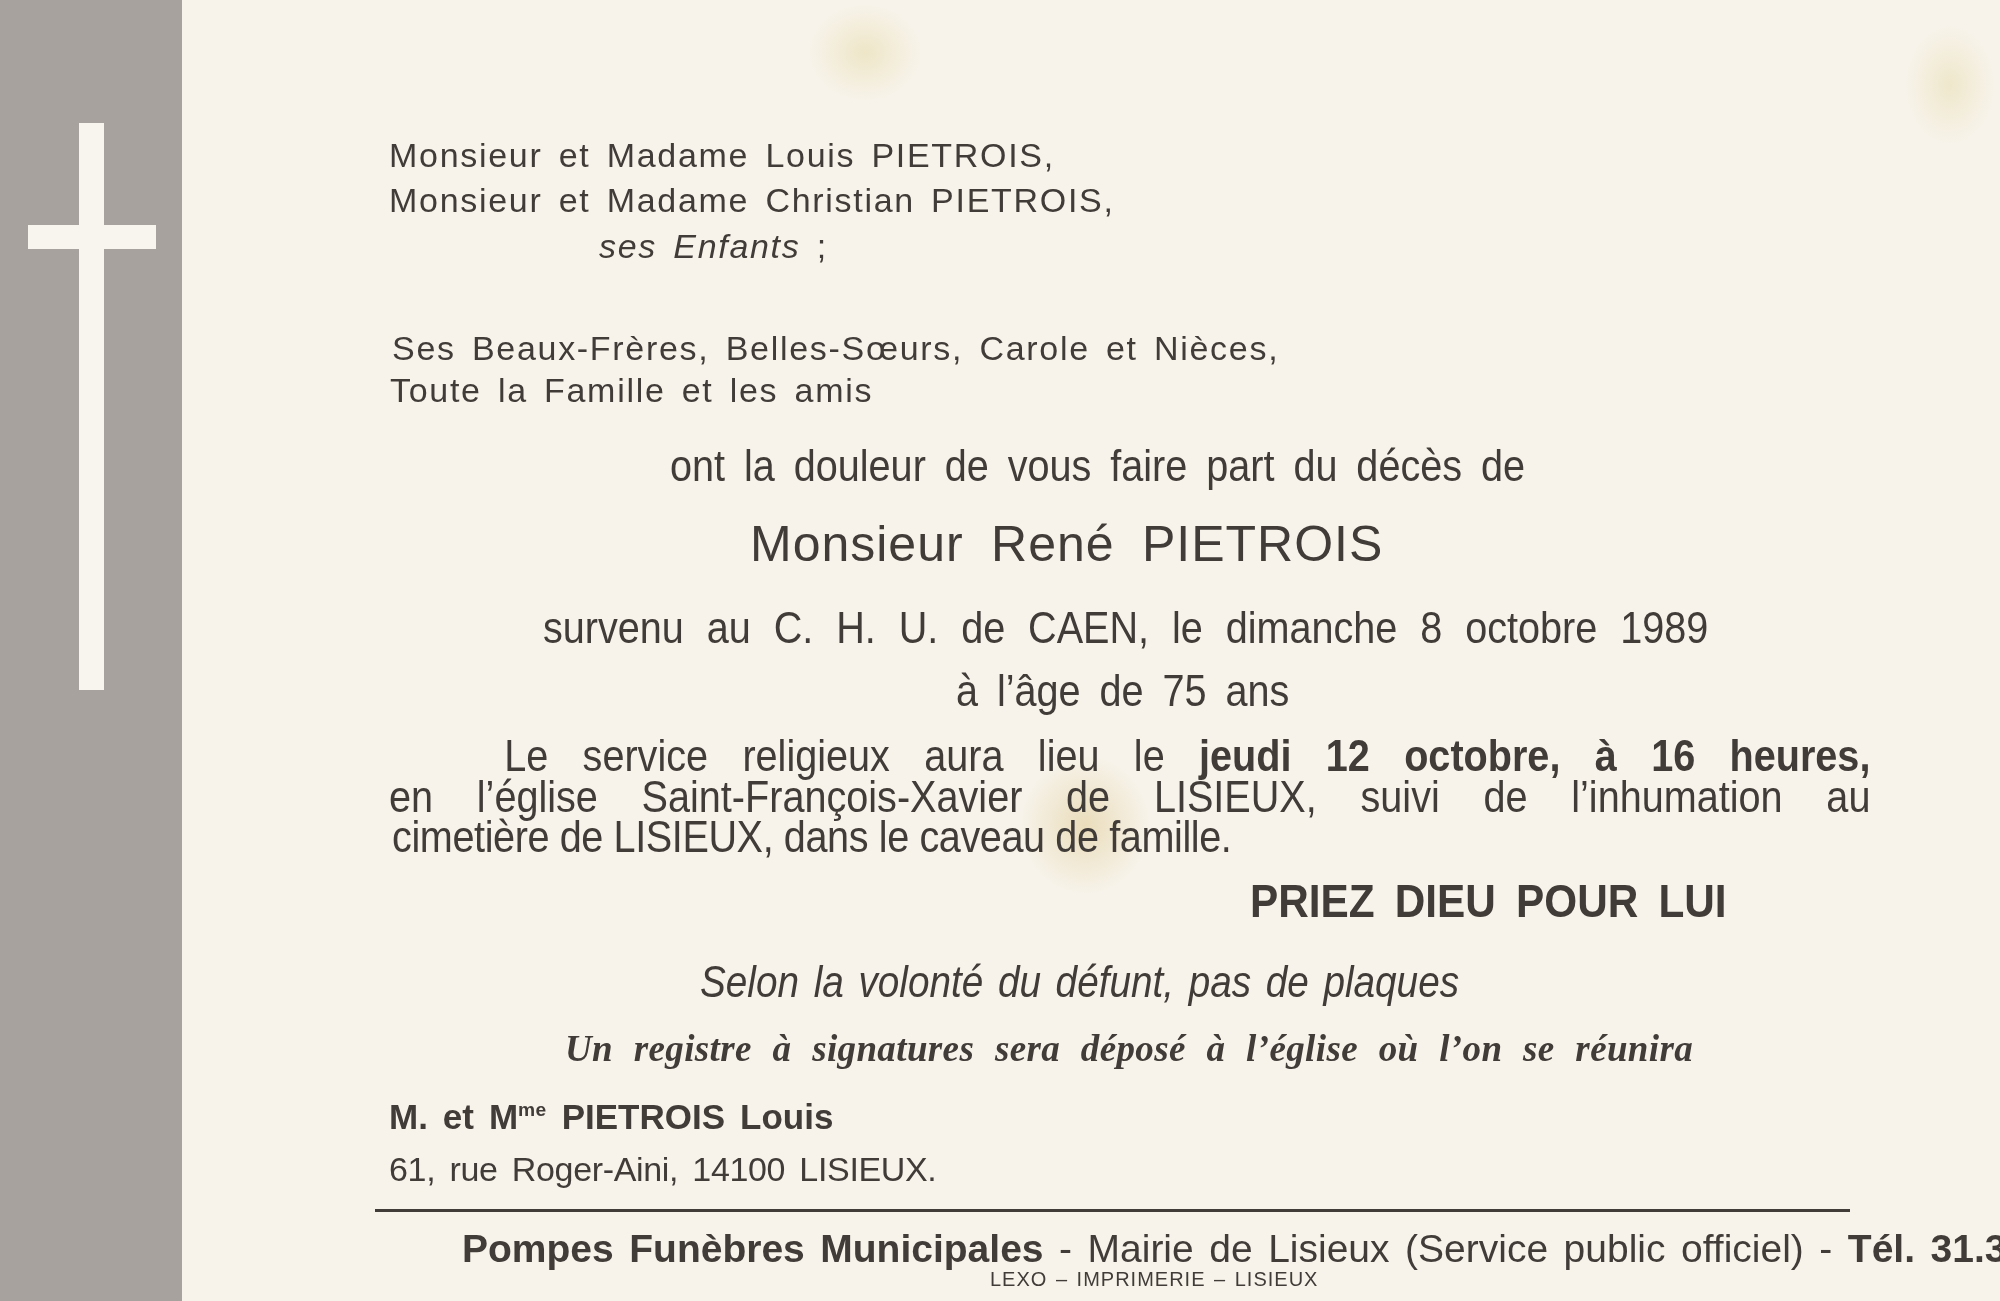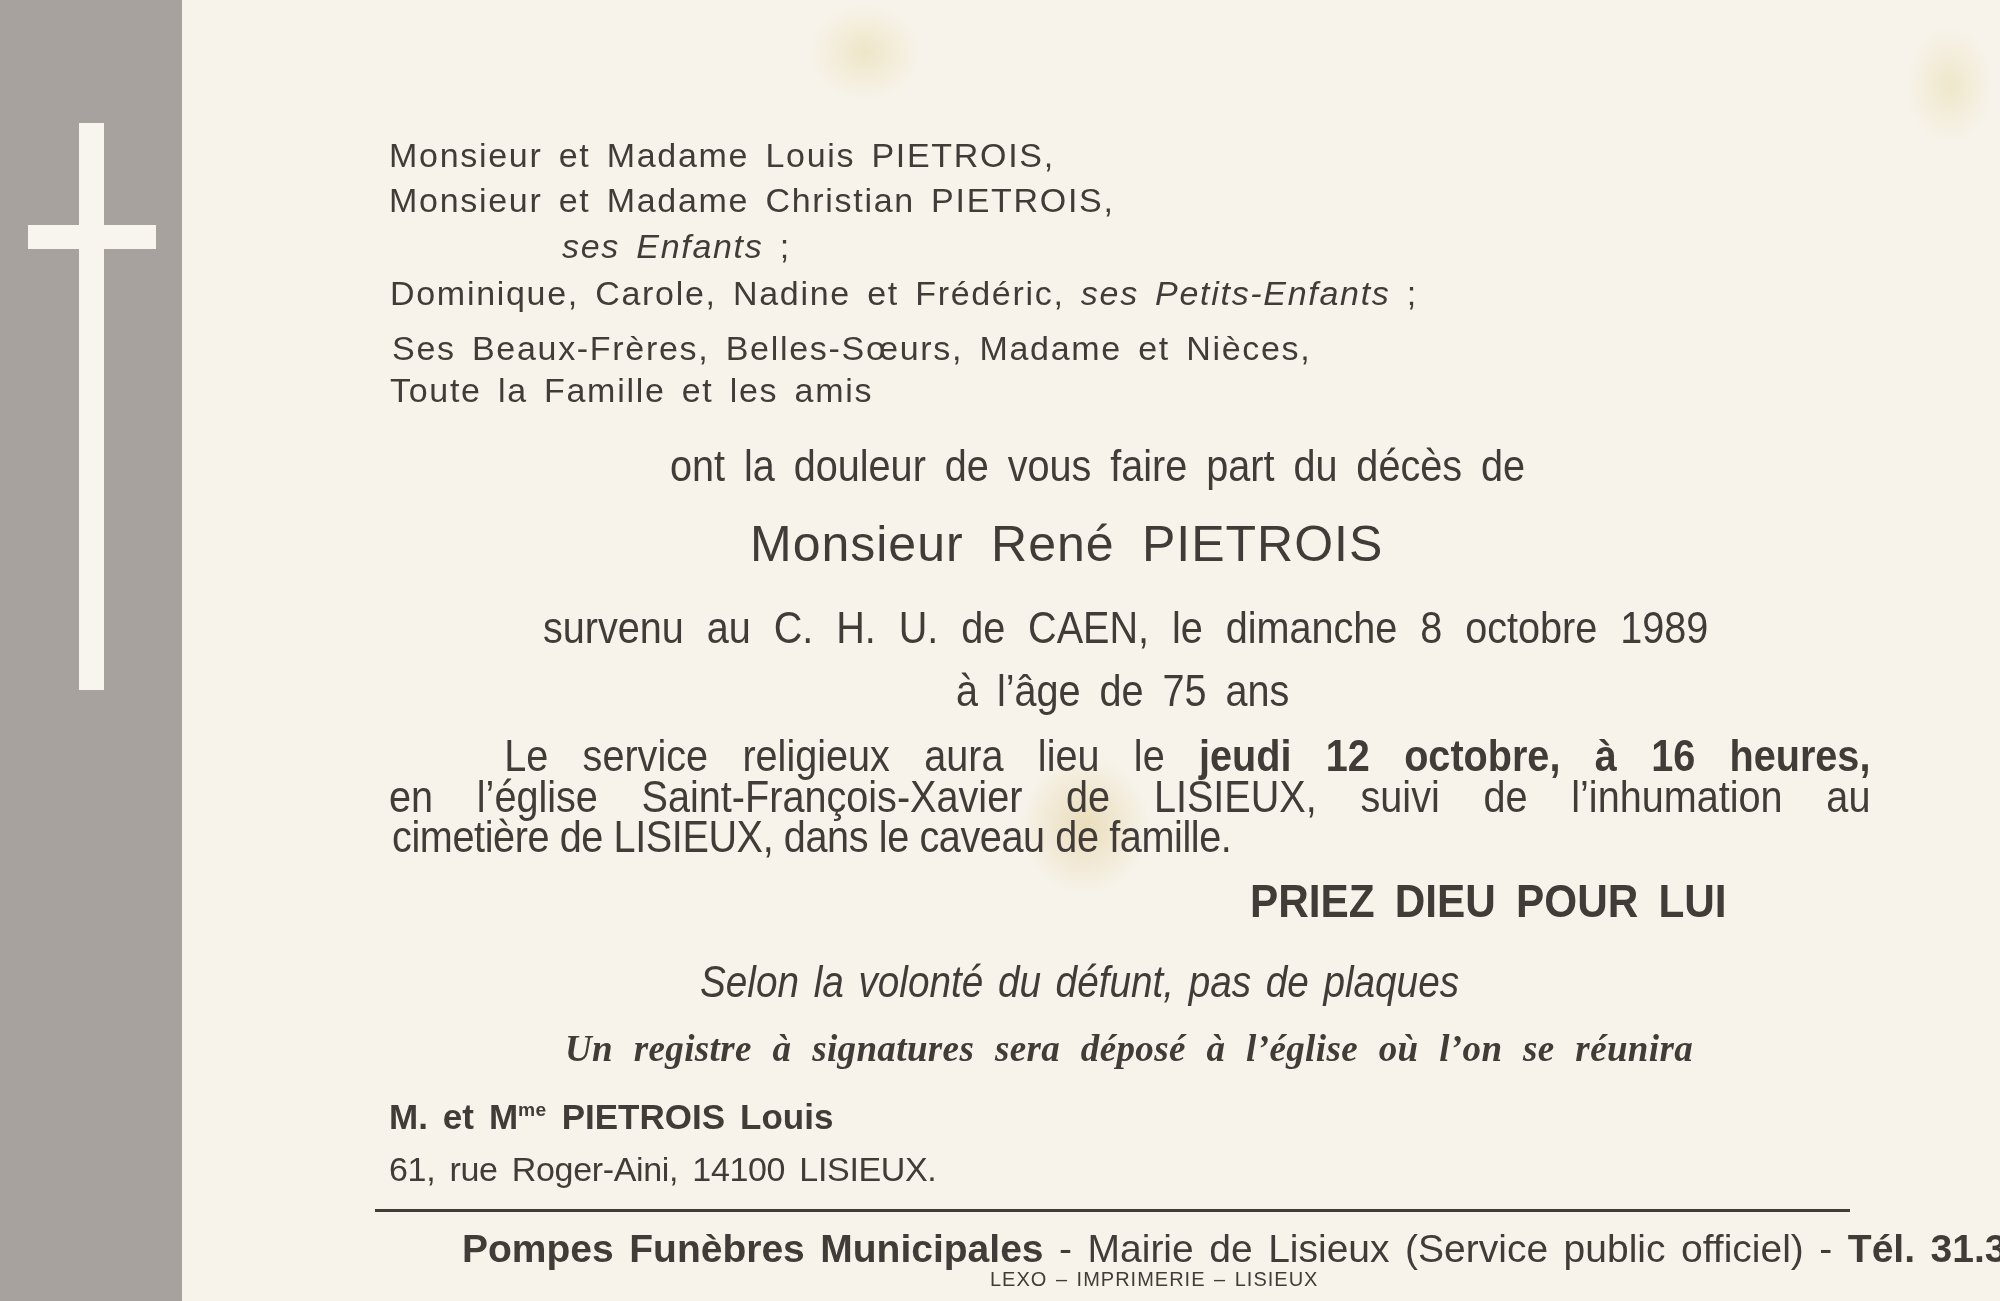--- a/index.html
+++ b/index.html
@@ -12,21 +12,21 @@
   .cross{position:absolute;left:0;top:0;width:182px;height:720px;}
   .cross-v{position:absolute;left:79px;top:123px;width:25px;height:567px;background:var(--bright,#f8f5ee);}
   .cross-h{position:absolute;left:28px;top:225px;width:128px;height:24px;background:var(--bright,#f8f5ee);}
   .stain{position:absolute;pointer-events:none;}
   .s1{left:1020px;top:755px;width:130px;height:140px;background:radial-gradient(ellipse at center,rgba(205,170,80,.30),rgba(205,170,80,0) 70%);}
   .s2{left:810px;top:5px;width:110px;height:95px;background:radial-gradient(ellipse at center,rgba(216,196,110,.28),rgba(216,196,110,0) 72%);}
   .s3{left:1905px;top:25px;width:90px;height:120px;background:radial-gradient(ellipse at center,rgba(214,196,112,.25),rgba(214,196,112,0) 70%);}
 
   .line{position:absolute;white-space:pre;line-height:1.12;font-size:34px;
         letter-spacing:.05em;word-spacing:.15em;transform-origin:0 0;}
-  .i{font-style:italic;}
+  .i{font-style:italic;margin-left:37px;}
   .b{font-weight:bold;}
   .sup{font-size:.55em;vertical-align:super;letter-spacing:.02em;}
 
   
   .l1{left:389px;top:136px;}
   .l2{left:389px;top:181px;}
   .l3{left:562px;top:227px;}
   .l4{left:390px;top:274px;}
   .l5{left:392px;top:329px;}
   .l6{left:390px;top:371px;}
@@ -66,22 +66,21 @@
     </div>
   </div>
 
   <div class="stain s1"></div>
   <div class="stain s2"></div>
   <div class="stain s3"></div>
 
   <div class="line l1">Monsieur et Madame Louis PIETROIS,</div>
   <div class="line l2">Monsieur et Madame Christian PIETROIS,</div>
   <div class="line l3"><span class="i">ses Enfants</span><span>&nbsp;;</span></div>
-  <div class="line l4"><span>Dominique, Carole, Nadine et Frédéric, </span><span class="i">ses Petits-Enfants</span><span>&nbsp;;</span></div>
-  <div class="line l5">Ses Beaux-Frères, Belles-Sœurs, Madame et Nièces,</div>
+  <div class="line l5">Ses Beaux-Frères, Belles-Sœurs, Carole et Nièces,</div>
   <div class="line l6">Toute la Famille et les amis</div>
 
   <div class="line mid l7">ont la douleur de vous faire part du décès de</div>
   <div class="line mid l8">Monsieur René PIETROIS</div>
   <div class="line mid l9">survenu au C. H. U. de CAEN, le dimanche 8 octobre 1989</div>
   <div class="line mid l10">à l’âge de 75 ans</div>
 
   <div class="line mid l11"><span>Le service religieux aura lieu le </span><span class="b">jeudi 12 octobre, à 16 heures,</span></div>
   <div class="line mid l12">en l’église Saint-François-Xavier de LISIEUX, suivi de l’inhumation au</div>
   <div class="line mid l13">cimetière de LISIEUX, dans le caveau de famille.</div>

